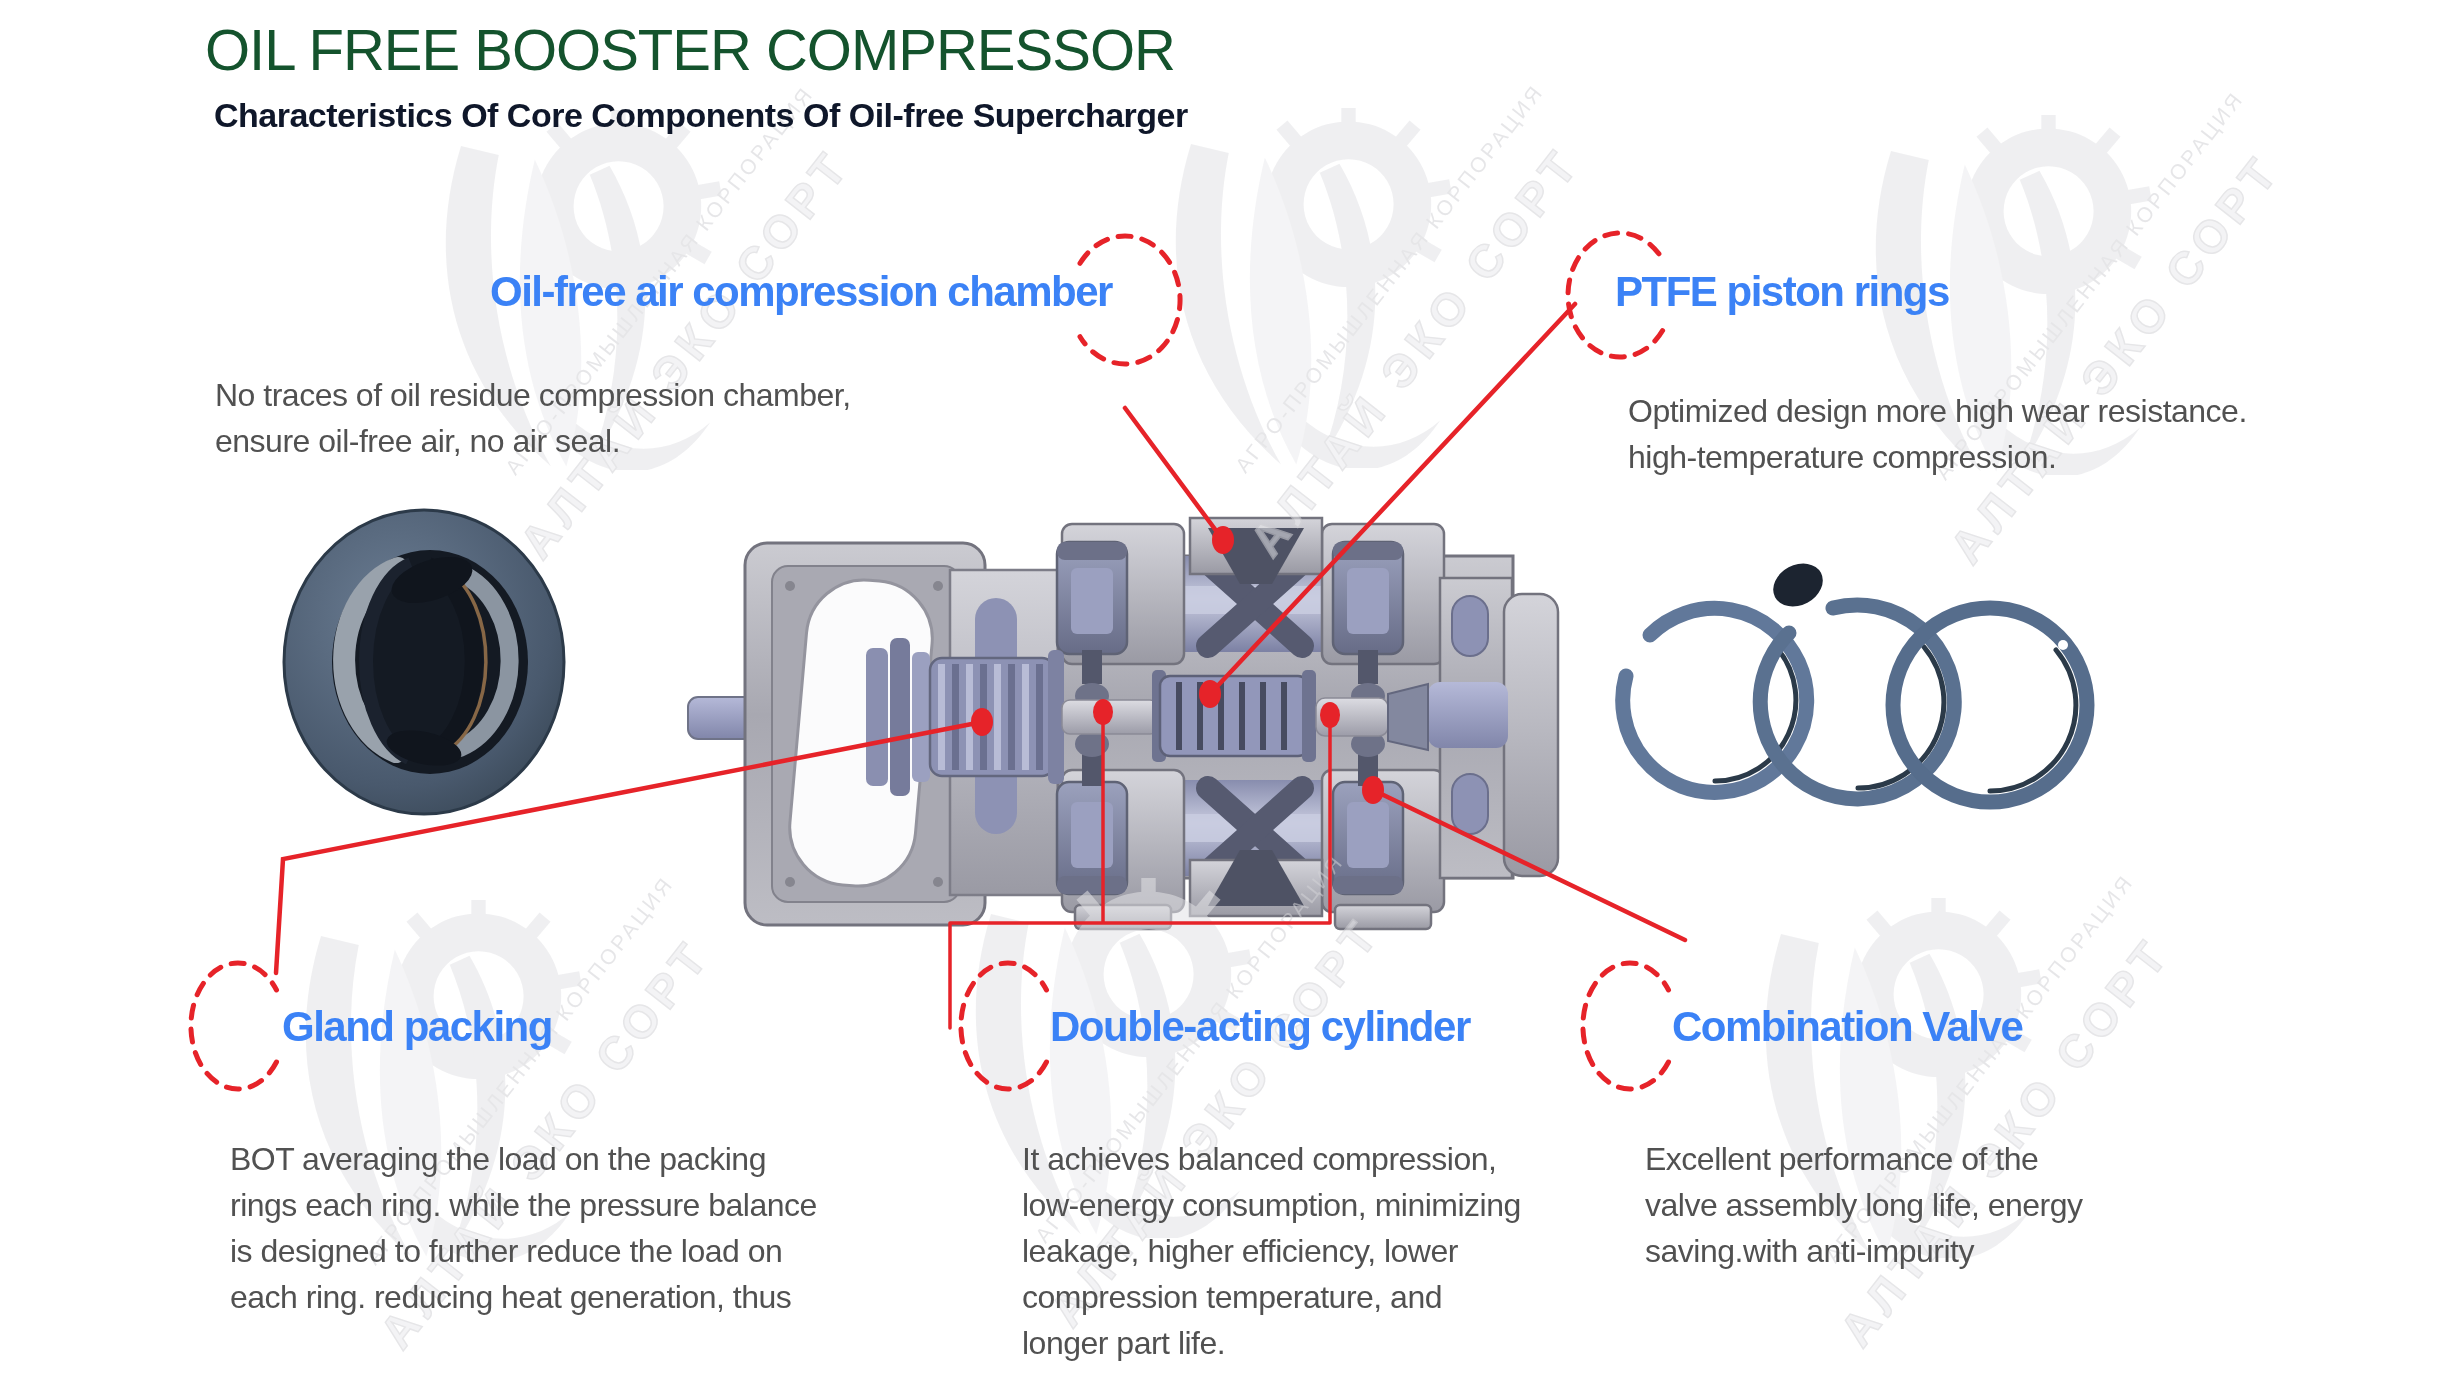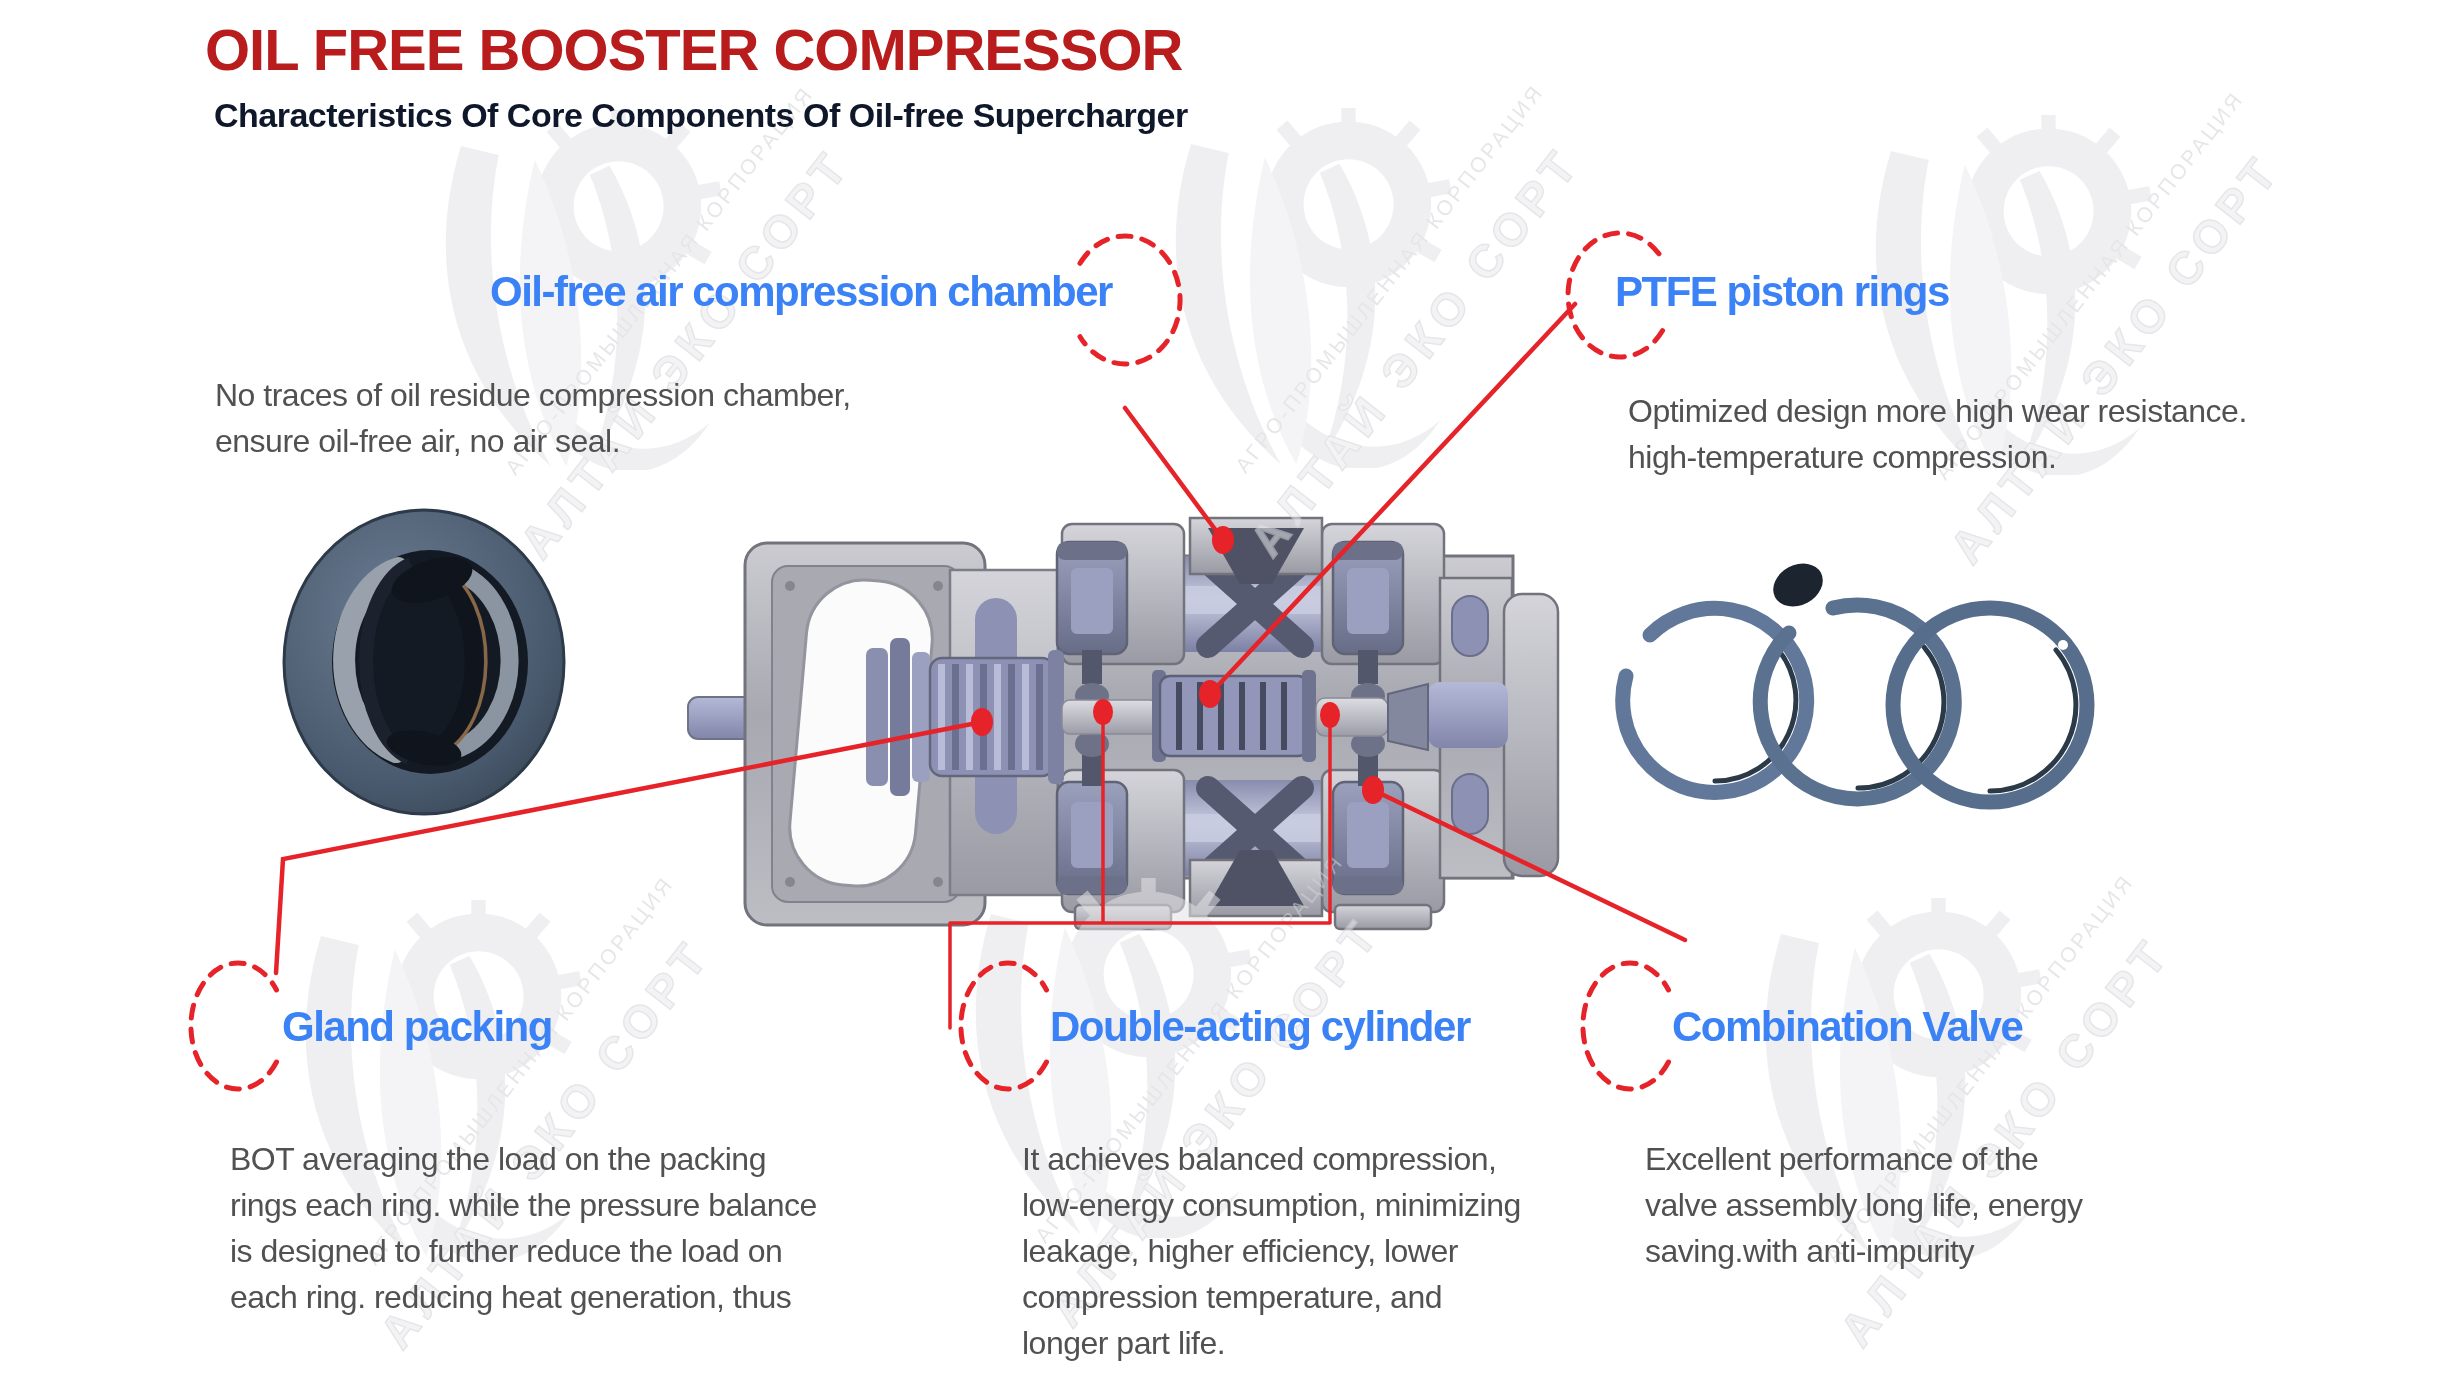--- a/index.html
+++ b/index.html
@@ -8,21 +8,21 @@
   .canvas{position:absolute;inset:0;width:2462px;height:1384px;background:#fff;}
 
   .layer{position:absolute;left:0;top:0;width:2462px;height:1384px;}
   #art-base{z-index:1;}
   .wm-layer{z-index:2;pointer-events:none;}
   #art-overlay{z-index:3;}
   .text-layer{z-index:4;}
 
   .abs{position:absolute;white-space:nowrap;}
 
-  .title{left:205px;top:16px;font-size:58px;font-weight:700;letter-spacing:-1px;color:#b91c1c;}
+  .title{left:205px;top:16px;font-size:58px;font-weight:400;letter-spacing:-1px;color:#14532d;}
   .subtitle{left:214px;top:96px;font-size:34px;font-weight:700;letter-spacing:-0.5px;color:#0f172a;}
 
   .callout-heading{font-size:42px;font-weight:700;letter-spacing:-1.5px;color:#3b82f6;}
   .callout-body{font-size:32px;letter-spacing:-0.5px;color:#515151;line-height:46px;white-space:nowrap;margin-top:36px;}
 
   
   .wm{position:absolute;width:700px;height:760px;opacity:0.55;}
   .wm-flower{position:absolute;left:0;top:0;}
   .wm-t{position:absolute;transform-origin:0 50%;transform:rotate(-52deg);white-space:nowrap;
         font-weight:700;}

